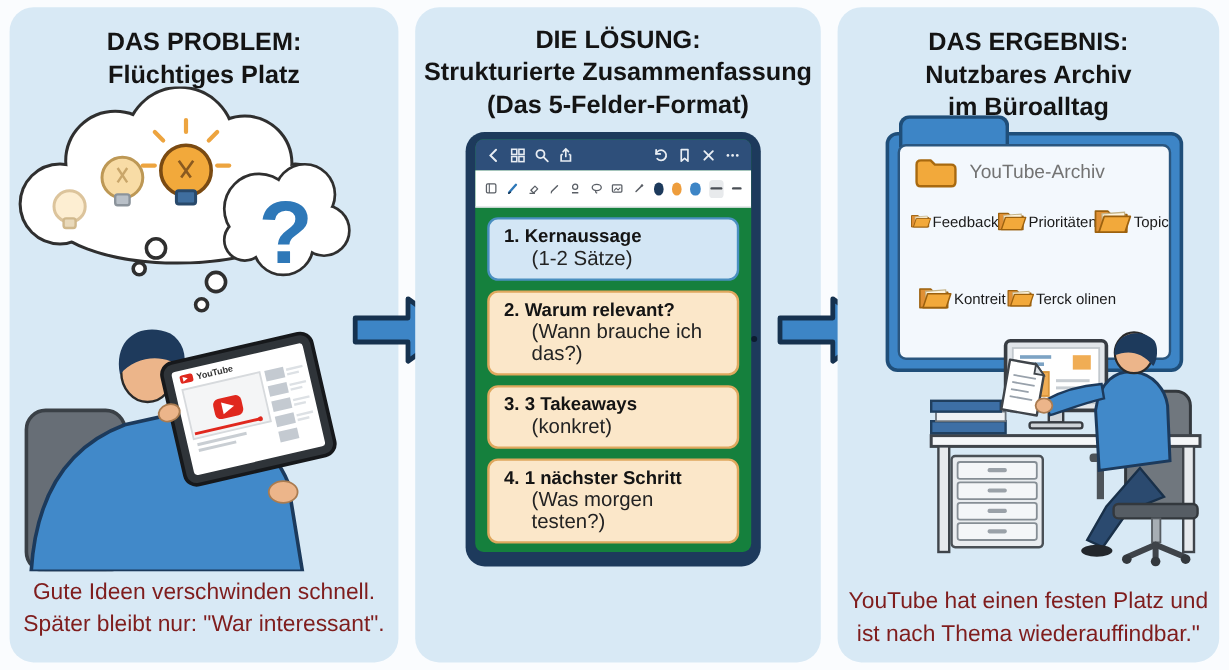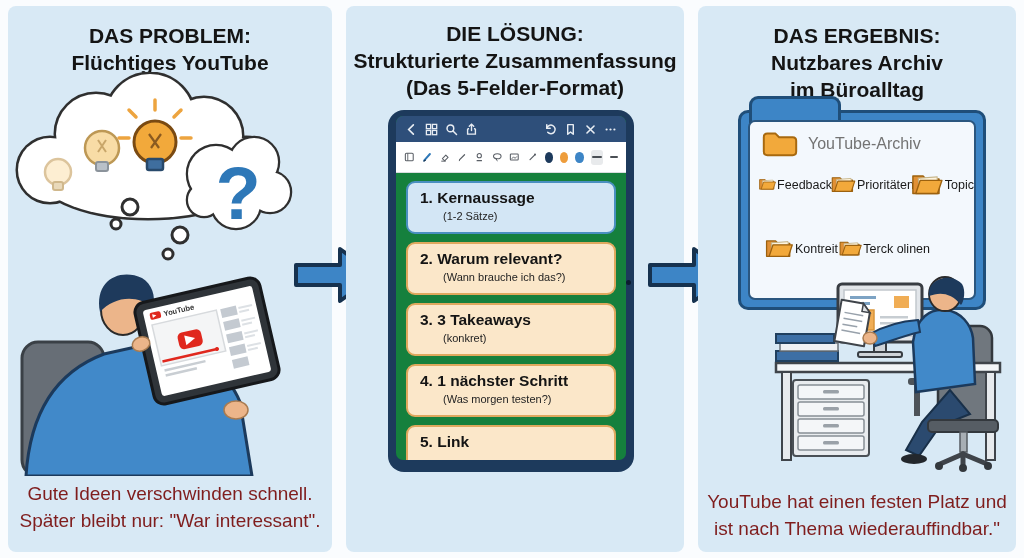--- a/index.html
+++ b/index.html
@@ -1,18 +1,18 @@
 <!DOCTYPE html>
 <html><head>
 <meta charset="utf-8">
 <style>
   html,body{margin:0;padding:0;}
   body{font-family:"Liberation Sans",sans-serif;background:#fafcfe;}
   .stage{position:relative;width:1024px;height:558px;background:#fafcfe;overflow:hidden;}
-  .panel{position:absolute;top:6px;height:546px;background:#d8e9f5;border-radius:8px;}
+  .panel{position:absolute;top:6px;height:546px;background:#d8e9f5;border-radius:20px;}
   .panel-left{left:8px;width:324px;}
   .panel-mid{left:346px;width:338px;}
   .panel-right{left:698px;width:318px;}
   .ptitle{position:absolute;top:16px;left:0;right:0;text-align:center;font-weight:700;
           font-size:21px;line-height:27px;color:#141414;}
   .caption{position:absolute;left:0;right:0;text-align:center;font-size:19px;line-height:27px;color:#7f1d1d;}
   .arrow{position:absolute;top:241px;width:88px;height:68px;}
 
   
   .tablet{position:absolute;left:42px;top:104px;width:246px;height:362px;background:#1d3a5c;
@@ -24,21 +24,21 @@
   .toolrow{height:30px;background:#fff;border-bottom:1px solid #d8dcdf;display:flex;align-items:center;
            gap:7px;padding:0 8px;flex:0 0 auto;}
   .dot{width:11px;height:11px;border-radius:50%;}
   .thick-box{width:17px;height:15px;background:#e8eaec;border-radius:3px;display:flex;align-items:center;justify-content:center;}
   .dash{width:10px;height:2.5px;background:#4a4f55;border-radius:2px;}
   .fields{flex:1;display:flex;flex-direction:column;gap:8px;padding:8px 10px;}
   .field{border-radius:9px;border:2px solid;padding:5px 10px 7px 12px;}
   .field.blue{background:#d3e6f5;border-color:#4a8fc0;}
   .field.orange{background:#fbe7c9;border-color:#dfa85e;}
   .field .t{font-size:15.5px;font-weight:700;line-height:19px;color:#141414;}
-  .field .s{font-size:11px;line-height:18px;color:#232323;padding-left:23px;}
+  .field .s{font-size:17px;line-height:18px;color:#232323;padding-left:23px;}
   .field.last{min-height:46px;}
 
   
   .fwindow{position:absolute;left:40px;top:104px;width:248px;height:200px;background:#3d85c6;
            border:3px solid #1f4e79;border-radius:10px;box-sizing:border-box;}
   .fwindow::before{content:"";position:absolute;top:-17px;left:8px;width:86px;height:24px;background:#3d85c6;
            border:3px solid #1f4e79;border-bottom:none;border-radius:9px 9px 0 0;}
   .finner{position:absolute;left:7px;right:7px;top:7px;bottom:7px;background:#f3f8fd;
           border:2px solid #2a567f;border-radius:7px;}
   .fheader{position:absolute;left:12px;top:8px;display:flex;align-items:center;gap:10px;}
@@ -50,21 +50,21 @@
   svg{display:block;}
 </style>
 </head>
 <body>
 
 <div class="stage">
 
   <div class="panel panel-left">
     <div class="ptitle">
       <div>DAS PROBLEM:</div>
-      <div>Flüchtiges YouTube</div>
+      <div>Flüchtiges Platz</div>
     </div>
 
     <svg class="illu" style="top:66px" width="324" height="404" viewBox="0 0 324 404">
 
       <g stroke="#2f2f2f" stroke-width="5" fill="#ffffff">
         <circle cx="42" cy="98" r="32"></circle>
           <circle cx="88" cy="62" r="40"></circle>
           <circle cx="142" cy="46" r="44"></circle>
         <circle cx="196" cy="64" r="38"></circle>
           <circle cx="238" cy="96" r="30"></circle>

